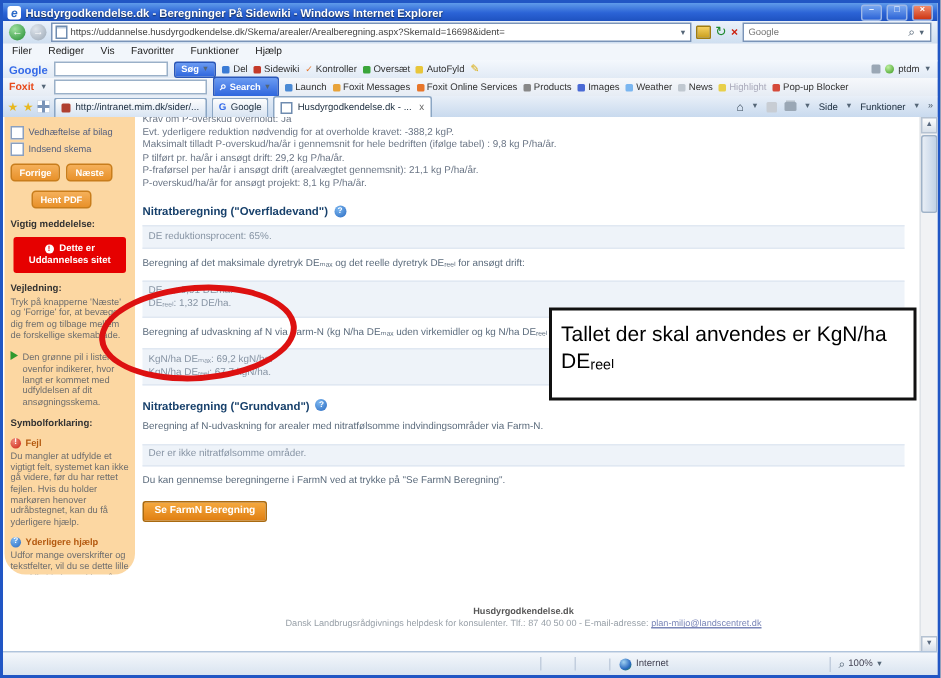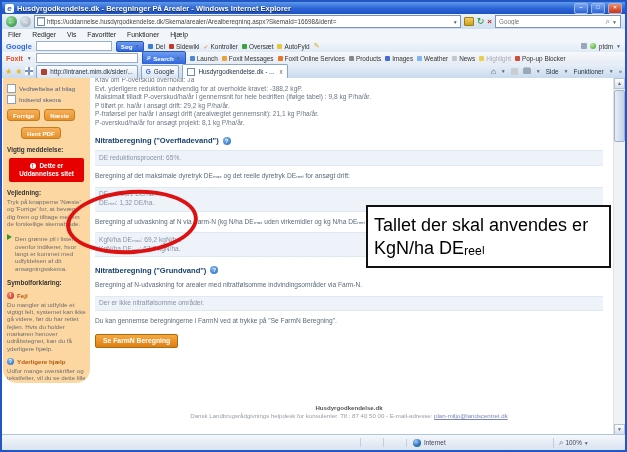--- a/index.html
+++ b/index.html
@@ -139,30 +139,30 @@
   .sb-space{flex:1;}
   .sb-cell{width:22px;height:9px;border-left:1px solid #c2cede;}
   .zone{display:flex;align-items:center;gap:3px;width:140px;padding-left:6px;border-left:1px solid #c2cede;}
   .globe-ic{width:8px;height:8px;border-radius:50%;background:radial-gradient(circle at 35% 30%,#9fd0f0,#2a6ac0 60%,#1f8a2f);flex:0 0 auto;}
   .zoomarea{display:flex;align-items:center;gap:2px;width:62px;border-left:1px solid #c2cede;padding-left:5px;}
 
   
   .red-ellipse{position:absolute;left:64px;top:188px;width:124px;height:56px;border:4px solid #dd1111;
     border-radius:50%;transform:rotate(-4deg);z-index:20;}
   .callout{position:absolute;left:364px;top:203px;width:229px;min-height:44px;background:#fff;border:2px solid #111;
-    padding:7px 6px;z-index:21;font-size:18px;color:#000;line-height:1.25;}
+    padding:7px 6px;z-index:21;font-size:14px;color:#000;line-height:1.25;}
 </style>
 </head>
 <body>
 
 <div class="window">
 
   <div class="row titlebar">
     <span class="ie-ic">e</span>
-    <span class="t-title">Husdyrgodkendelse.dk - Beregninger På Arealer - Windows Internet Explorer</span>
+    <span class="t-title">Husdyrgodkendelse.dk - Beregninger På Sidewiki - Windows Internet Explorer</span>
     <span class="winbtn">–</span>
     <span class="winbtn">□</span>
     <span class="winbtn close">×</span>
   </div>
 
   <div class="row addressbar">
     <span class="navbtn back">←</span>
     <span class="navbtn fwd">→</span>
     <span class="addr-field">
       <span class="page-ic"></span>

